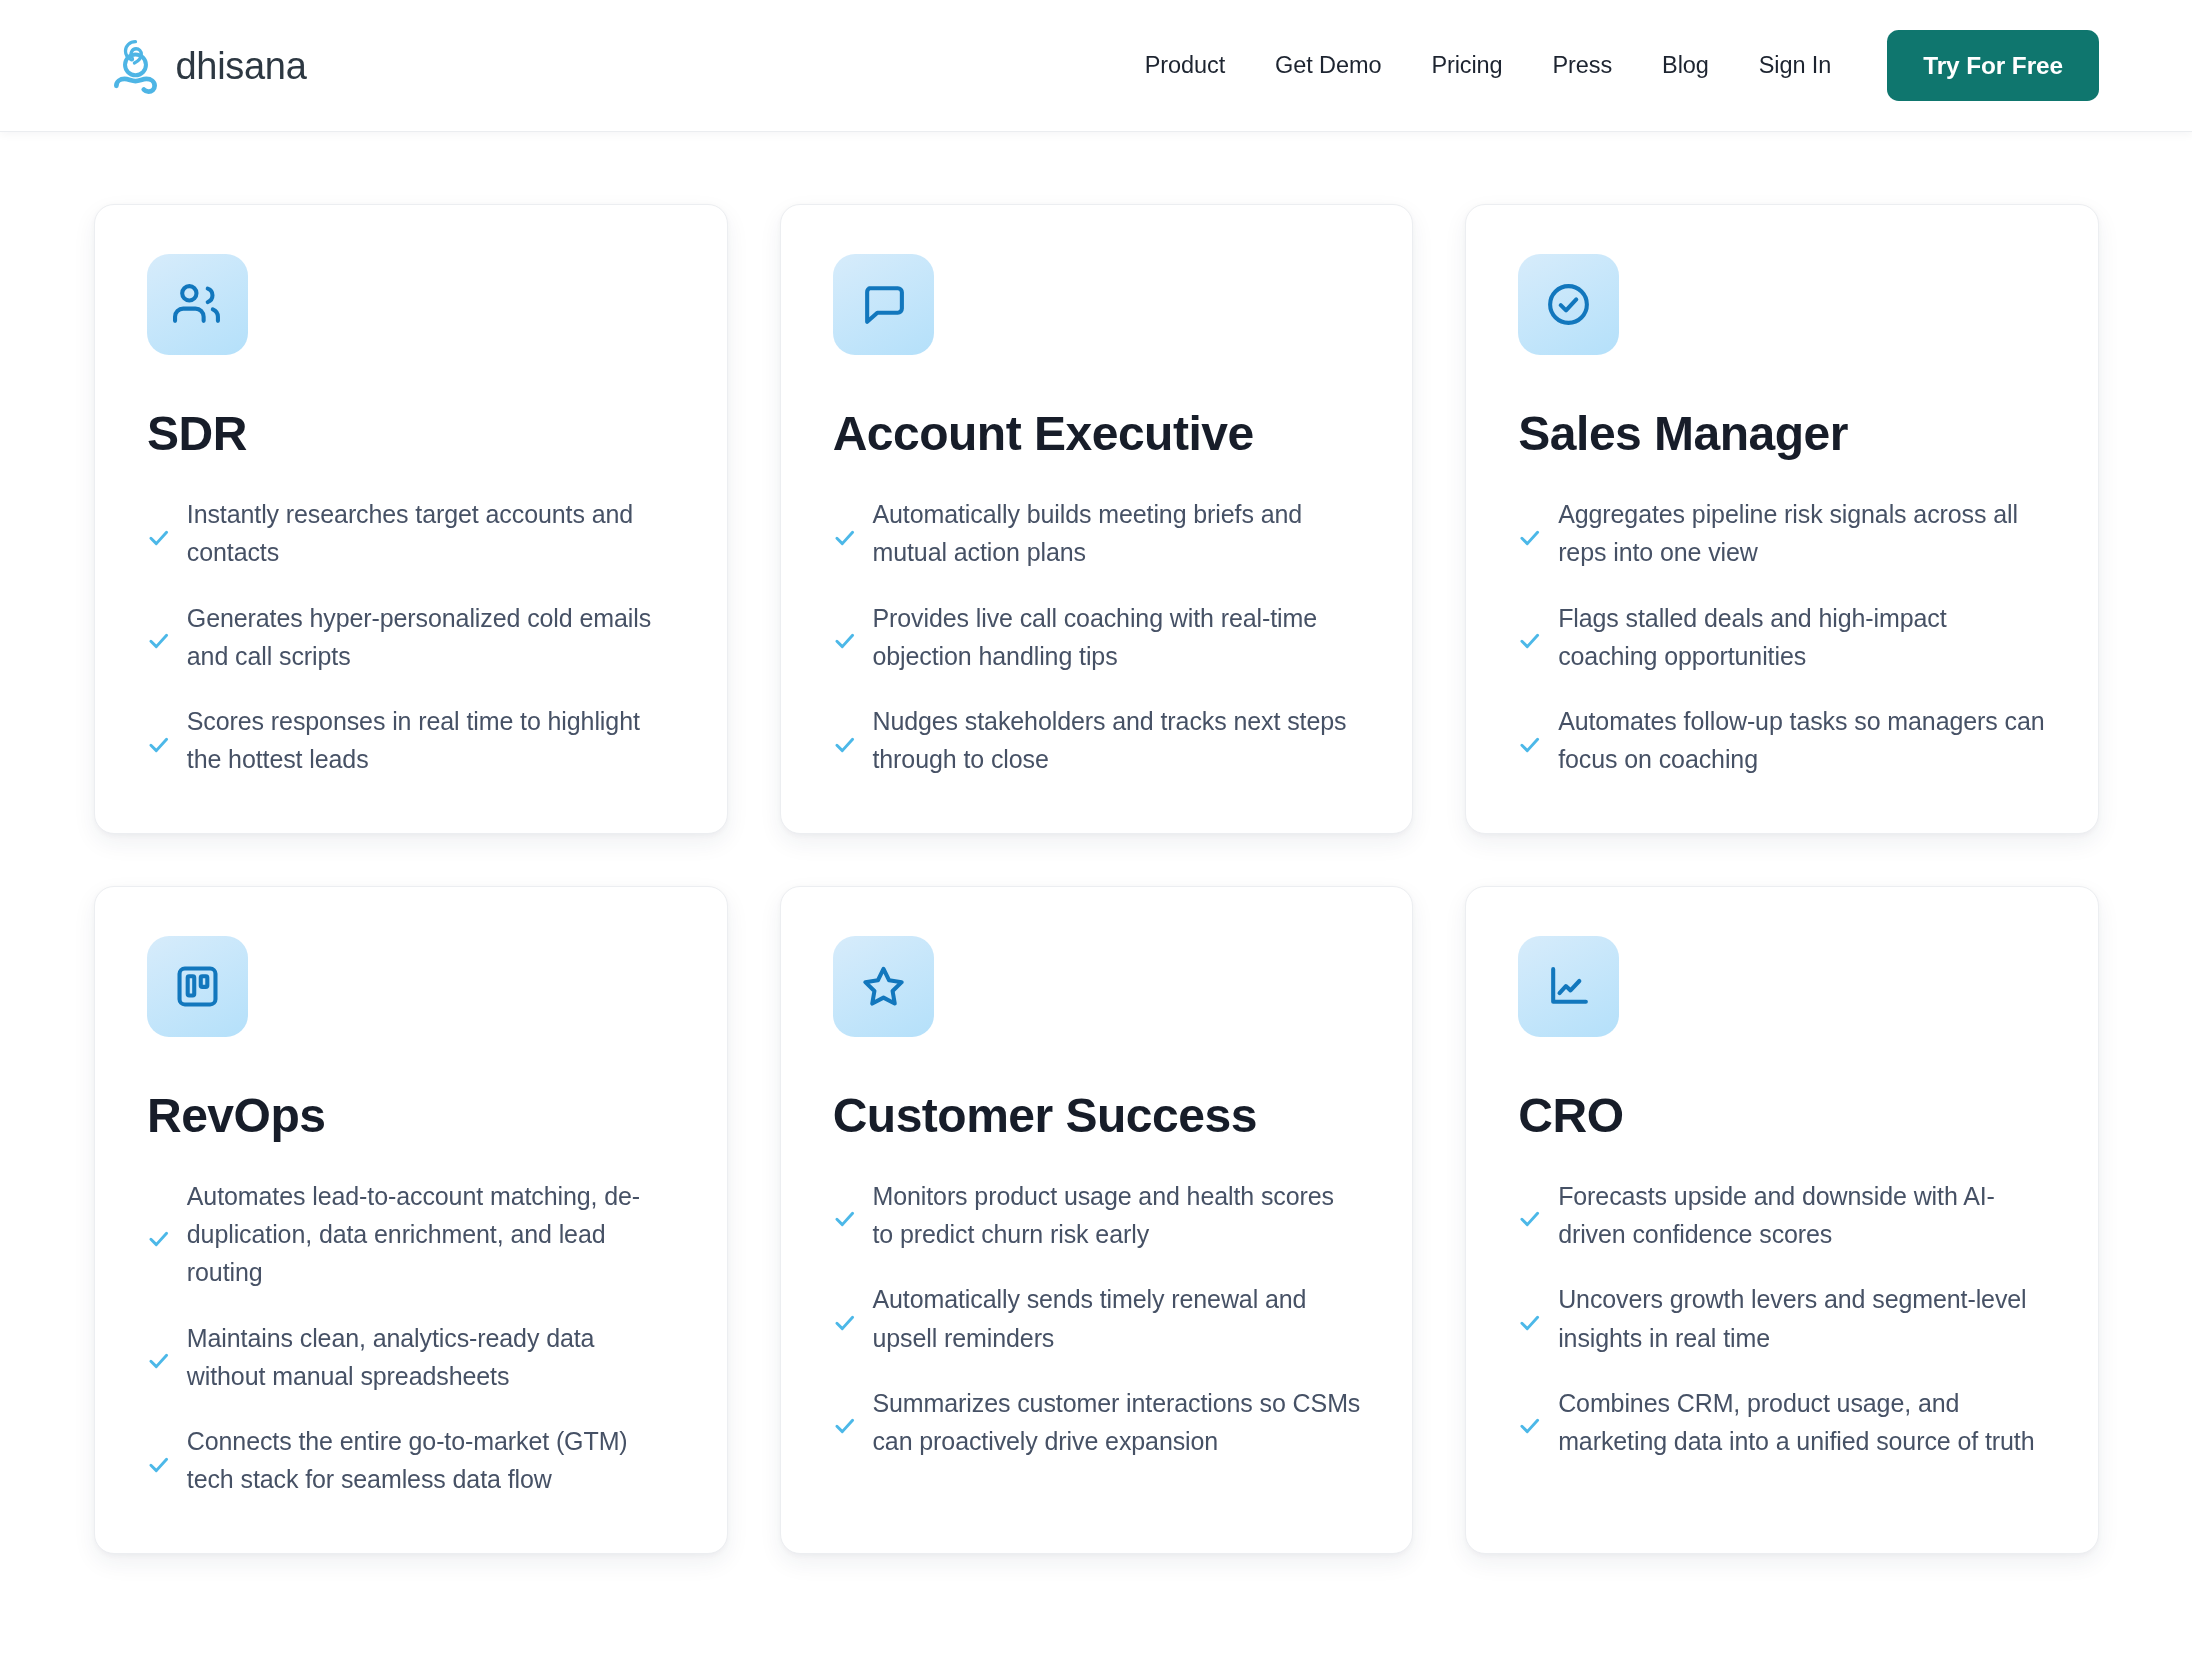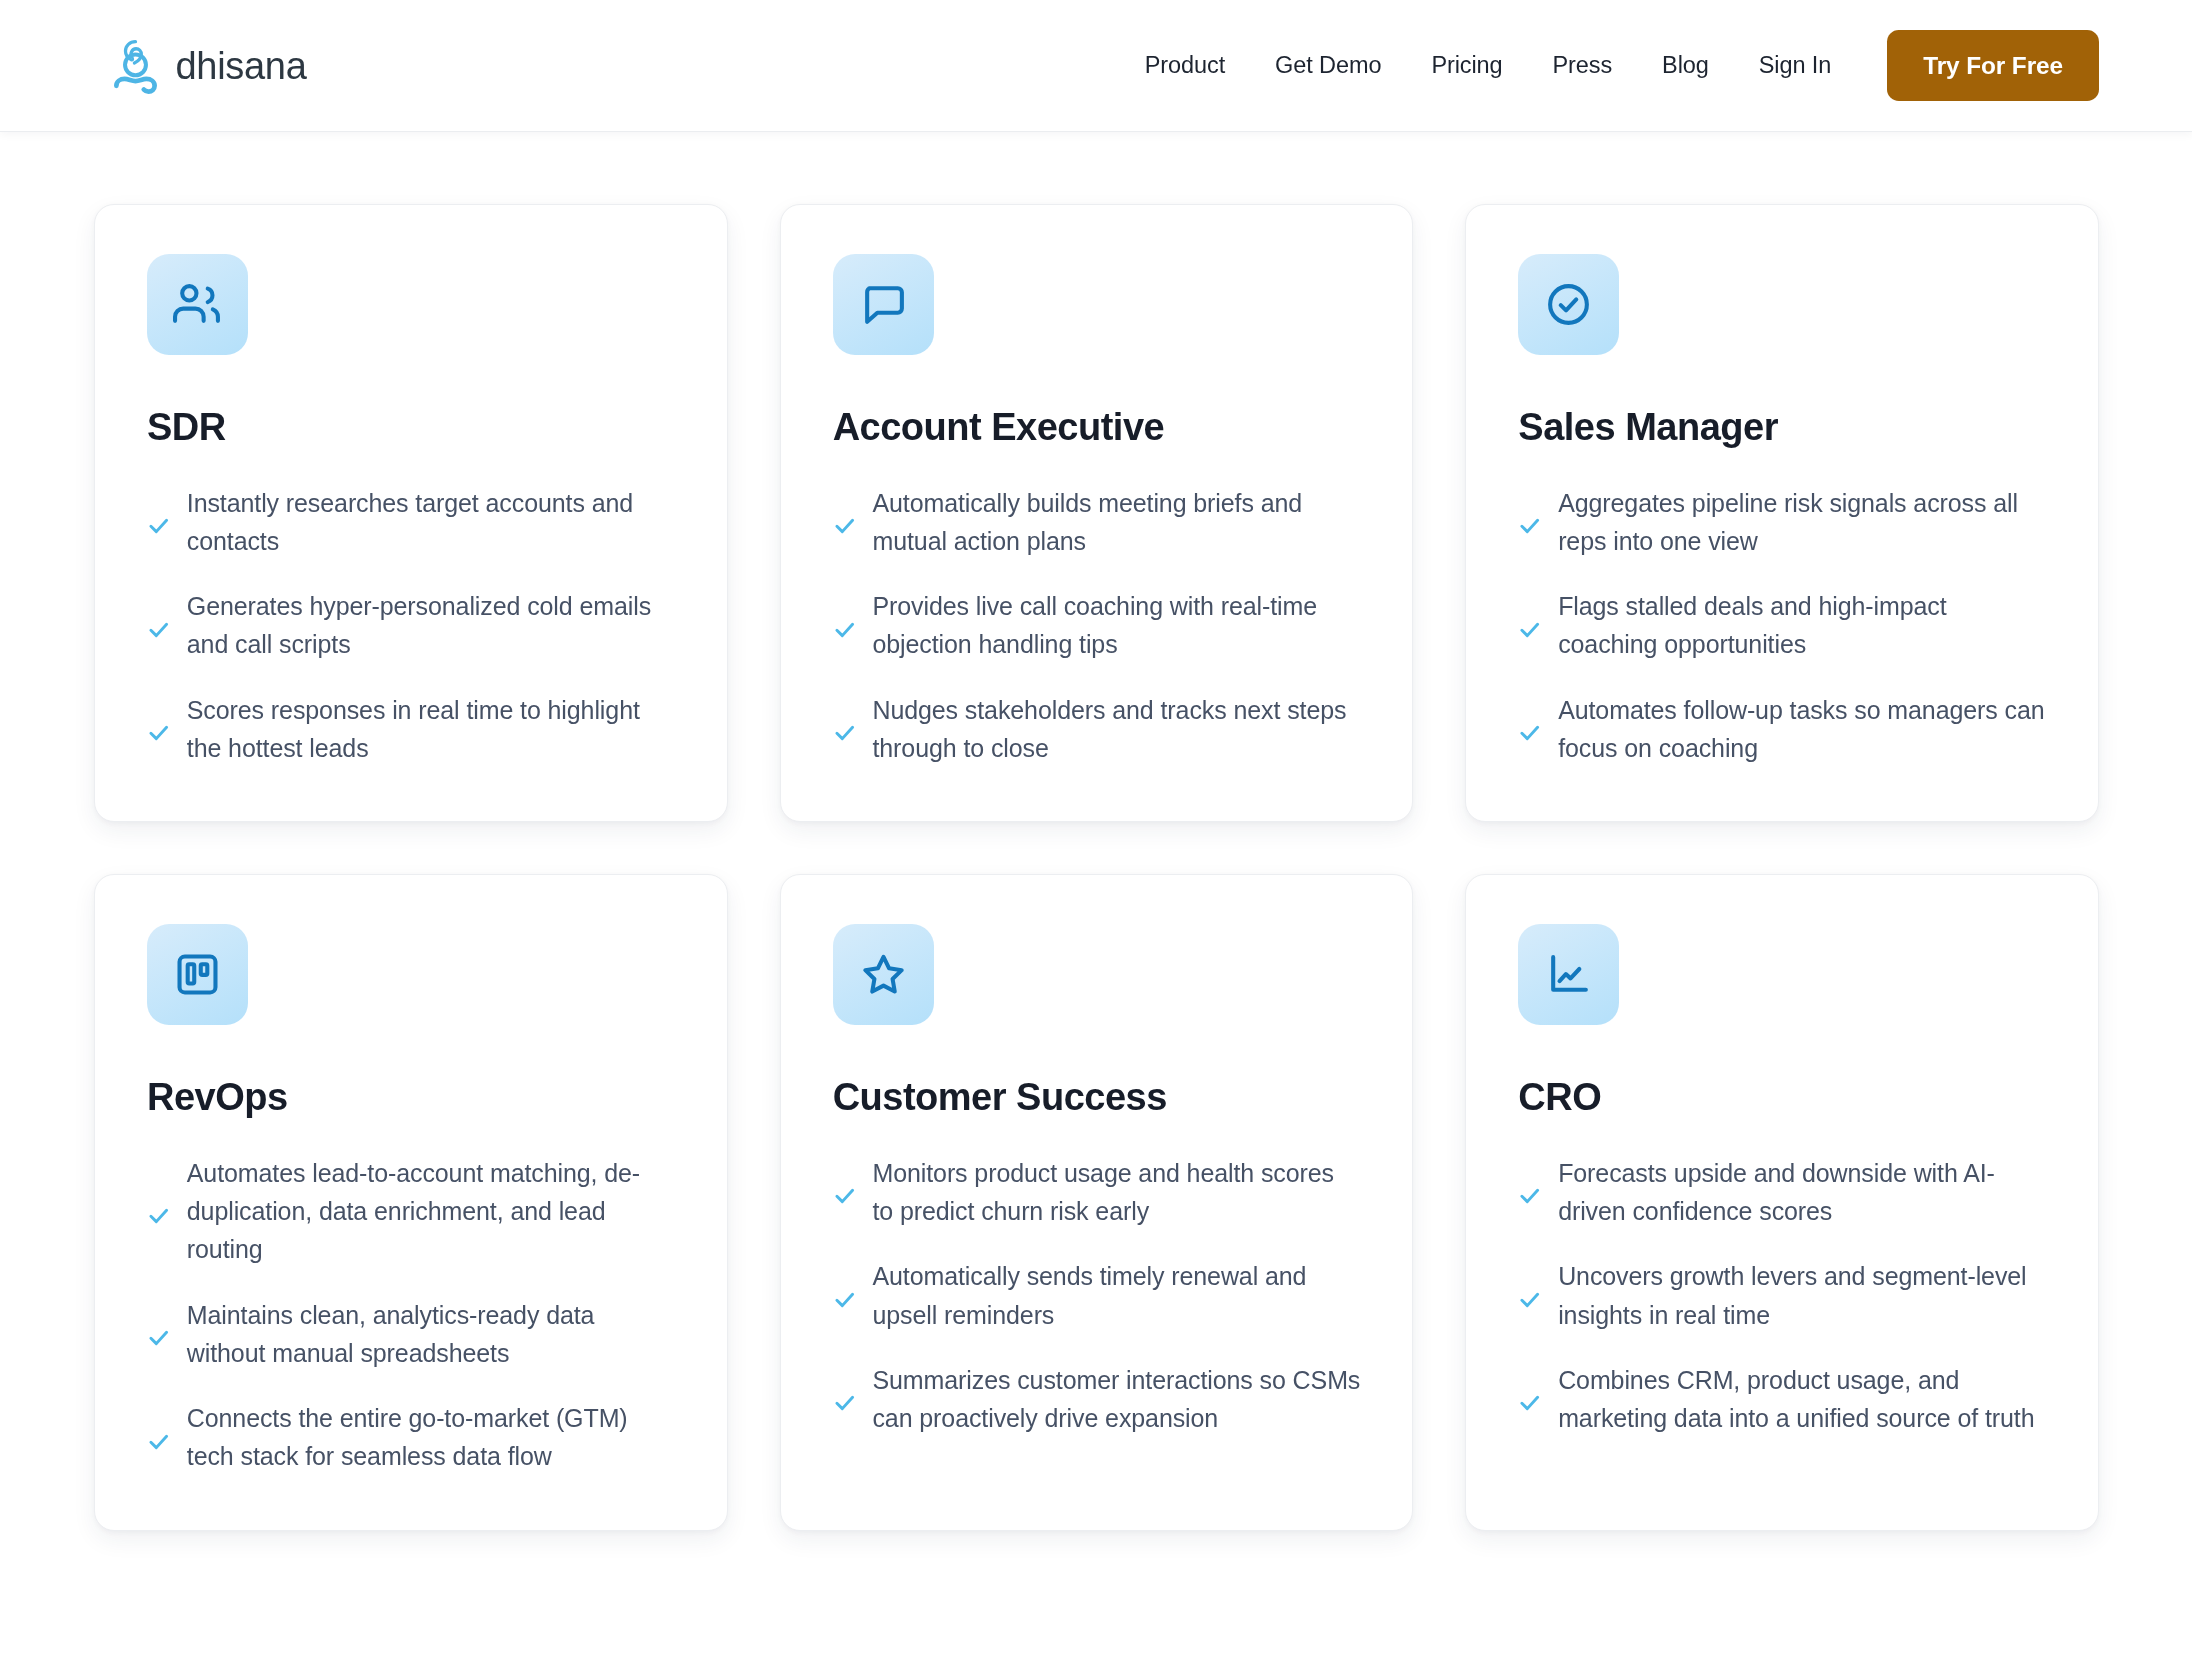--- a/index.html
+++ b/index.html
@@ -53,21 +53,21 @@
     font-size: 23.5px;
     color: #1d2430;
     text-decoration: none;
     font-weight: 500;
     padding: 9px 25px;
     white-space: nowrap;
     letter-spacing: -0.1px;
   }
   .cta-button {
     margin-left: 31px;
-    background: #a16207;
+    background: #0f766e;
     color: #ffffff;
     font-size: 24.4px;
     font-weight: 600;
     letter-spacing: -0.1px;
     border: none;
     border-radius: 11.8px;
     padding: 0 36px;
     height: 71px;
     line-height: 71px;
     cursor: pointer;
@@ -98,21 +98,21 @@
     border-radius: 22px;
     background: linear-gradient(150deg, #d7ecfb 0%, #b4e0fa 100%);
     display: flex;
     align-items: center;
     justify-content: center;
   }
   .card-icon-tile svg { width: 49px; height: 49px; display: block; }
 
   .card-title {
     margin-top: 51px;
-    font-size: 38px;
+    font-size: 48px;
     font-weight: 700;
     color: #171d29;
     letter-spacing: -0.5px;
     line-height: 1.15;
   }
 
   .card-list { list-style: none; margin-top: 34px; }
   .card-list-item {
     display: flex;
     align-items: center;

